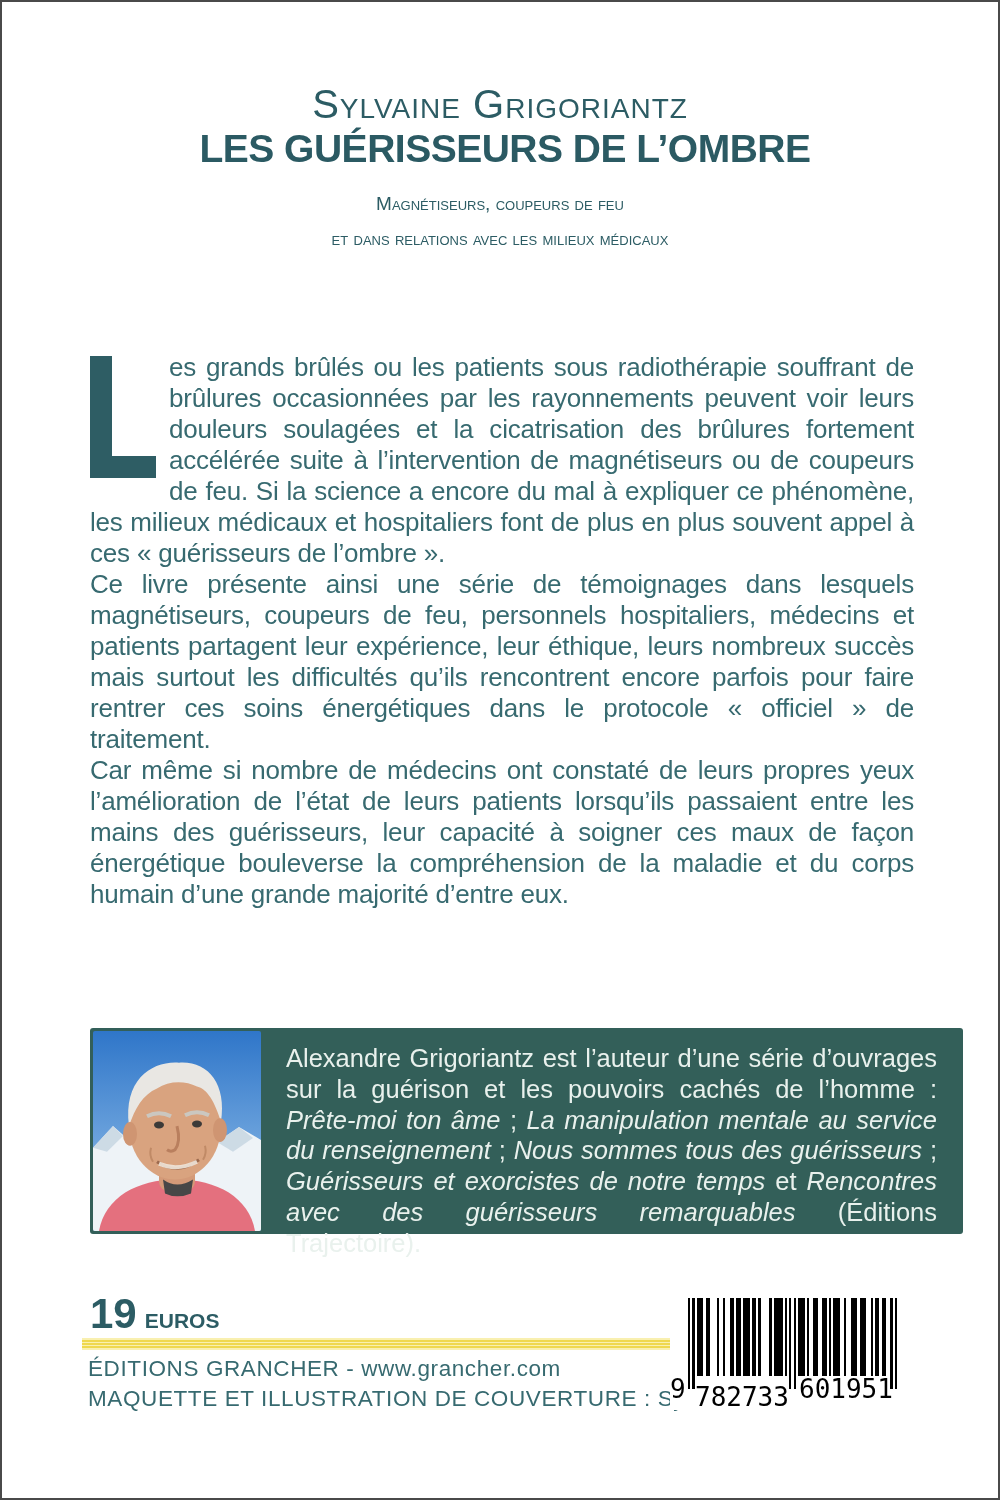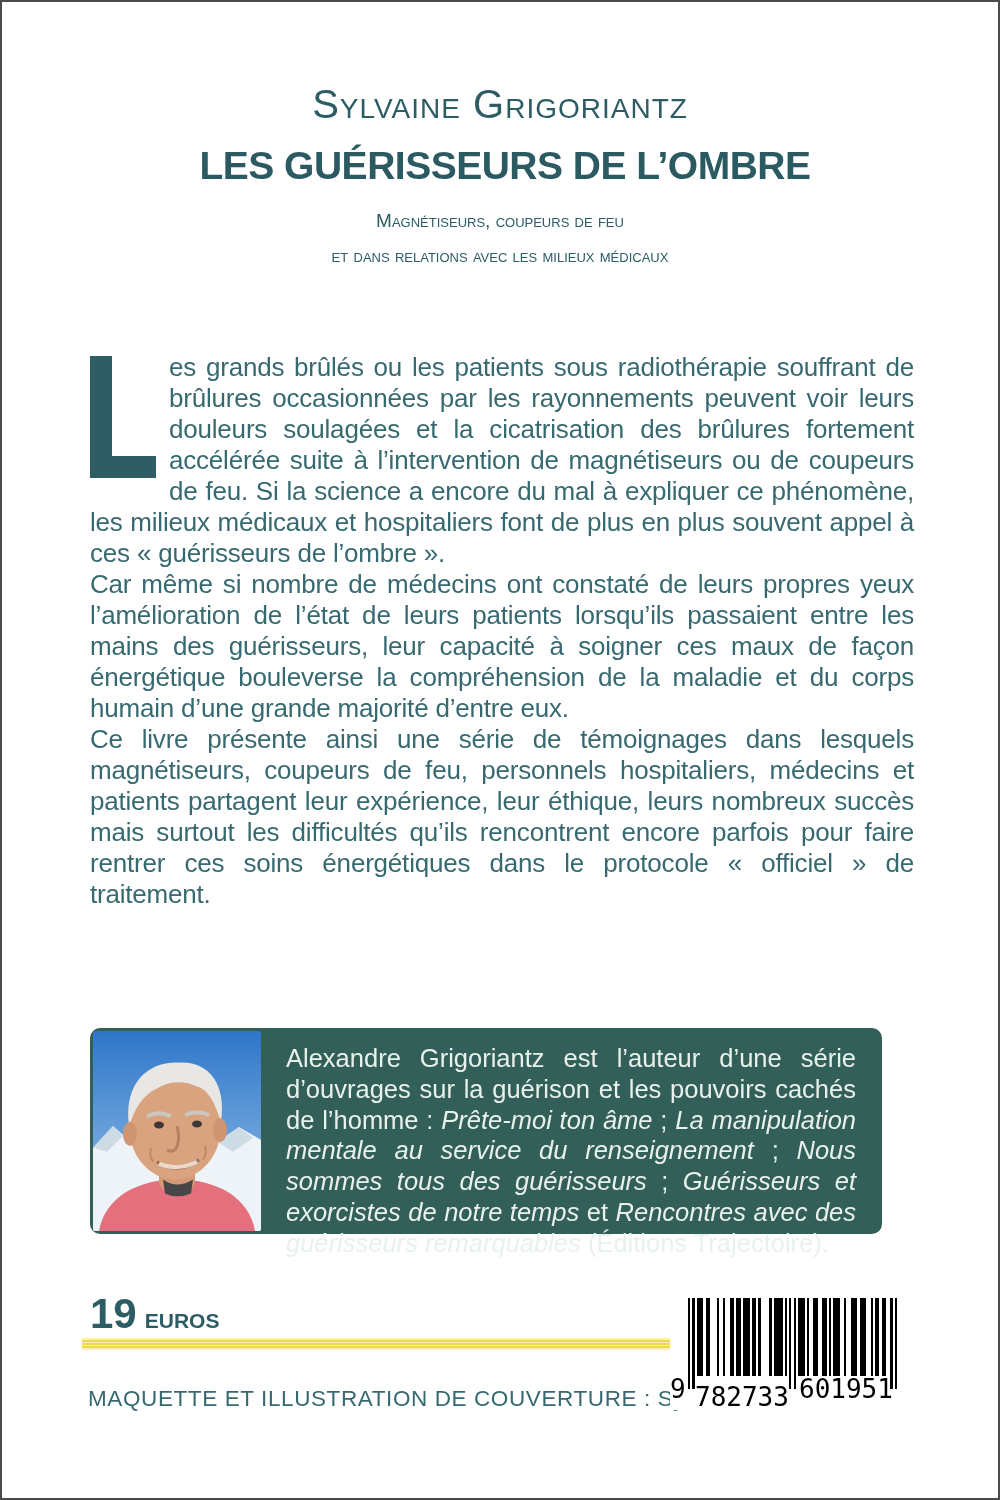--- a/index.html
+++ b/index.html
@@ -14,36 +14,36 @@
   *{box-sizing:border-box;margin:0;padding:0;}
   html,body{background:#fff;}
   body{font-family:"Liberation Sans",sans-serif;}
   .page{
     position:relative;width:1000px;height:1500px;background:#fff;
     border:2px solid #4a4a4a;overflow:hidden;
   }
   
   .header{position:absolute;top:80px;left:0;right:0;text-align:center;color:var(--teal_heading);}
   .author{font-variant:small-caps;font-size:40px;letter-spacing:1px;font-weight:500;}
-  .title{font-size:39px;font-weight:bold;letter-spacing:-0.5px;margin-top:17px;color:#2b5a63;padding-left:10px;}
+  .title{font-size:39px;font-weight:bold;letter-spacing:-0.5px;color:#2b5a63;padding-left:10px;}
   .subtitle{font-variant:small-caps;font-size:19px;line-height:35px;font-weight:500;}
   .subtitle.first{margin-top:15px;}
   
   .synopsis{
     position:absolute;left:88px;top:314px;width:824px;
     color:var(--teal_body);font-size:26px;line-height:31px;
     text-align:justify;letter-spacing:-0.2px;margin-top:36px;
   }
   .synopsis p{margin:0;}
   .dropcap-wrap{float:left;width:66px;height:122px;margin:4px 13px 0 0;}
   .dropcap-wrap svg{display:block;width:100%;height:100%;}
   
   .bio-box{
-    position:absolute;left:88px;top:1026px;width:792px;height:206px;
-    background:var(--box_bg);border-radius:10px;
+    position:absolute;left:88px;top:1026px;width:873px;height:206px;
+    background:var(--box_bg);border-radius:3px;
   }
   .photo{position:absolute;left:3px;top:3px;width:168px;height:200px;overflow:hidden;border-radius:2px;}
   .photo svg{display:block;width:100%;height:100%;}
   .bio-text{
     position:absolute;left:196px;top:15px;right:26px;
     color:var(--box_text);font-size:25.5px;line-height:30.8px;text-align:justify;
   }
   .bio-text .it{font-style:italic;}
   
   .price{position:absolute;left:88px;top:1288px;color:var(--teal_heading);font-weight:bold;}
@@ -87,22 +87,22 @@
   </header>
 
   <section class="synopsis">
     <p>
       <span class="dropcap-wrap" aria-label="L">
         <svg viewBox="0 0 66 122" preserveAspectRatio="none">
           <path d="M0 0 H22 V100 H66 V122 H0 Z" fill="#2e5d64"></path>
         </svg>
       </span><span>es grands brûlés ou les patients sous radiothérapie souffrant de brûlures occasionnées par les rayonnements peuvent voir leurs douleurs soulagées et la cicatrisation des brûlures fortement accélérée suite à l’intervention de magnétiseurs ou de coupeurs de feu. Si la science a encore du mal à expliquer ce phénomène, les milieux médicaux et hospitaliers font de plus en plus souvent appel à ces « guérisseurs de l’ombre ».</span>
     </p>
+    <p>Ce livre présente ainsi une série de témoignages dans lesquels magnétiseurs, coupeurs de feu, personnels hospitaliers, médecins et patients partagent leur expérience, leur éthique, leurs nombreux succès mais surtout les difficultés qu’ils rencontrent encore parfois pour faire rentrer ces soins énergétiques dans le protocole « officiel » de traitement.</p>
     <p>Car même si nombre de médecins ont constaté de leurs propres yeux l’amélioration de l’état de leurs patients lorsqu’ils passaient entre les mains des guérisseurs, leur capacité à soigner ces maux de façon énergétique bouleverse la compréhension de la maladie et du corps humain d’une grande majorité d’entre eux.</p>
-    <p>Ce livre présente ainsi une série de témoignages dans lesquels magnétiseurs, coupeurs de feu, personnels hospitaliers, médecins et patients partagent leur expérience, leur éthique, leurs nombreux succès mais surtout les difficultés qu’ils rencontrent encore parfois pour faire rentrer ces soins énergétiques dans le protocole « officiel » de traitement.</p>
   </section>
 
   <section class="bio-box">
     <div class="photo">
       <svg viewBox="0 0 168 202" preserveAspectRatio="none">
         <defs>
           <linearGradient id="sky" x1="0" y1="0" x2="0" y2="1">
             <stop offset="0" stop-color="#2f76c9"></stop>
             <stop offset="1" stop-color="#9cc6ec"></stop>
           </linearGradient>
@@ -132,20 +132,21 @@
     </div>
     <p class="bio-text"><span>Alexandre Grigoriantz est l’auteur d’une série d’ouvrages sur la guérison et les pouvoirs cachés de l’homme : </span><span class="it">Prête-moi ton âme</span><span> ; </span><span class="it">La manipulation mentale au service du renseignement</span><span> ; </span><span class="it">Nous sommes tous des guérisseurs</span><span> ; </span><span class="it">Guérisseurs et exorcistes de notre temps</span><span> et </span><span class="it">Rencontres avec des guérisseurs remarquables</span><span> (Éditions Trajectoire).</span></p>
   </section>
 
   <div class="price">
     <span class="price-number">19</span><span class="price-unit">euros</span>
   </div>
 
   <div class="yellow-rule"></div>
 
+  <div class="publisher">ÉDITIONS GRANCHER - www.grancher.com</div>
   <div class="credit">MAQUETTE ET ILLUSTRATION DE COUVERTURE : Sylvaine Dumesnil</div>
 
   <div class="barcode">
     <div class="bars">
         <i class="g" style="left: 0px;"></i>
         <i class="g" style="left: 4.4px;"></i>
         <i style="left: 8.8px;"></i>
         <i style="left: 11px;"></i>
         <i style="left: 13.2px;"></i>
         <i style="left: 17.6px;"></i>

